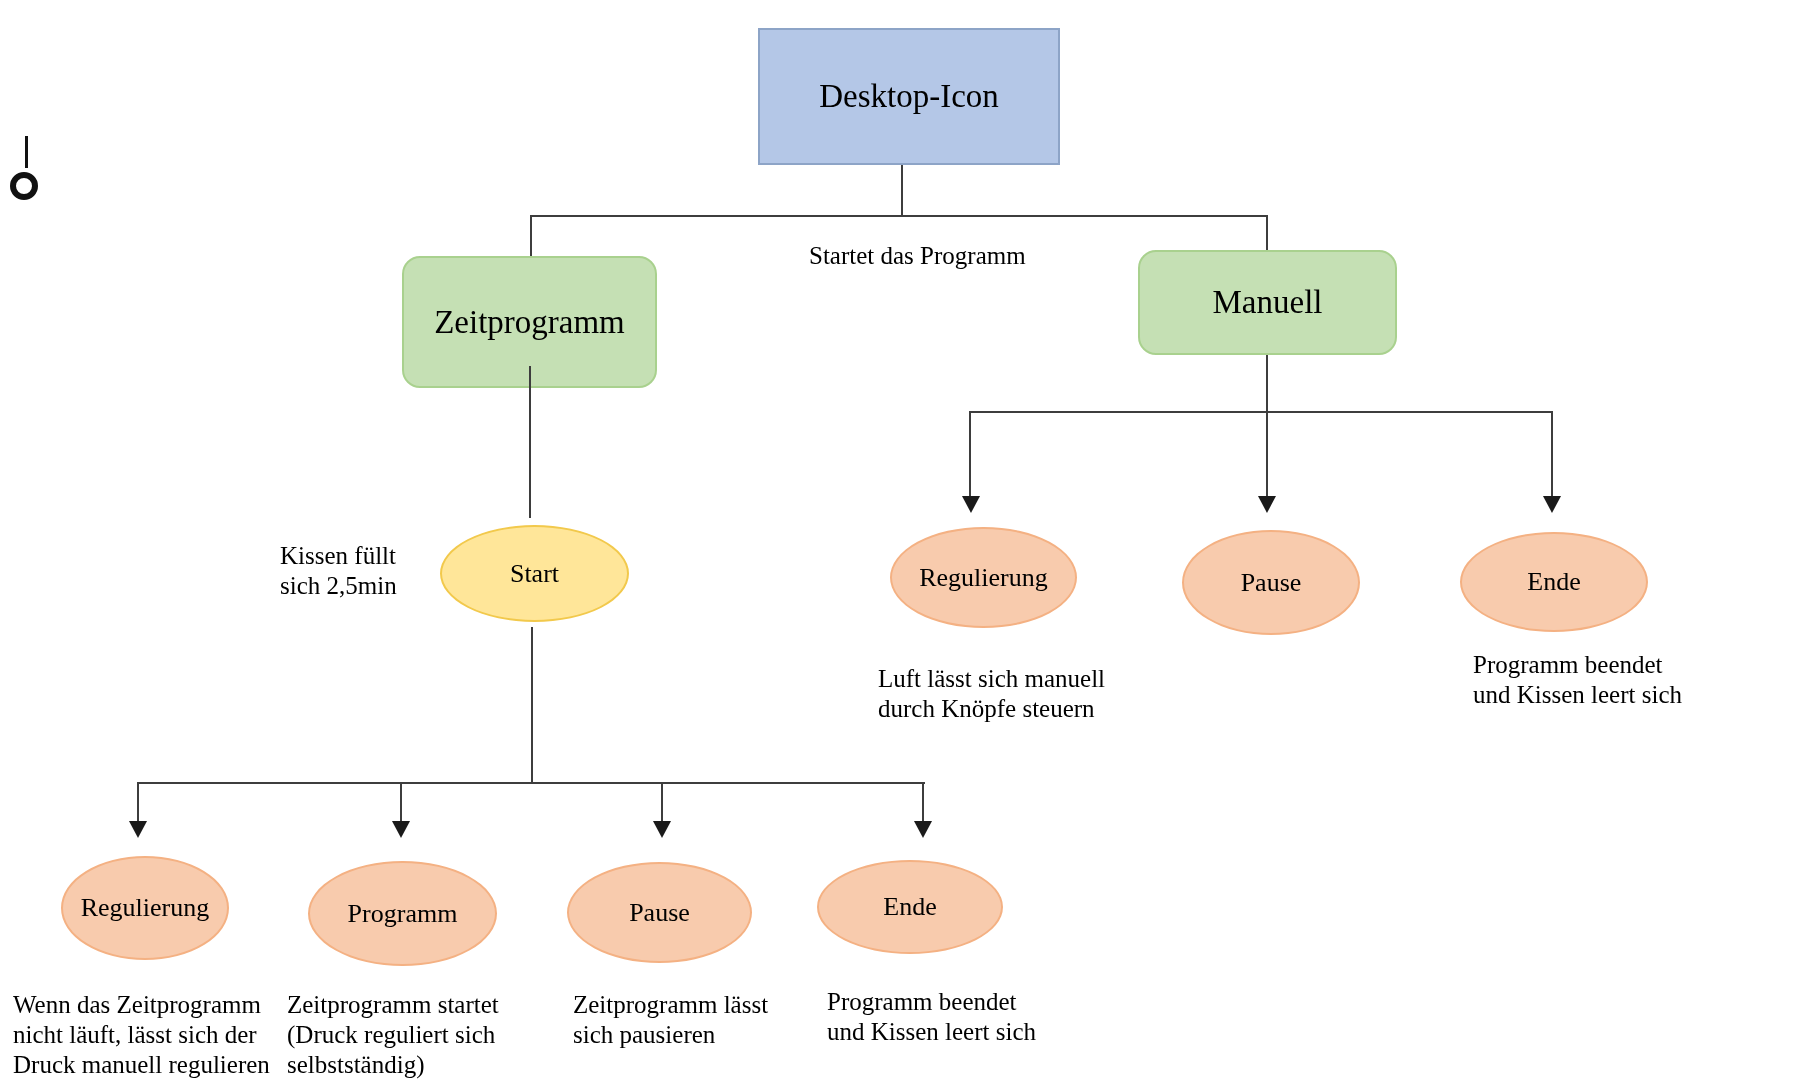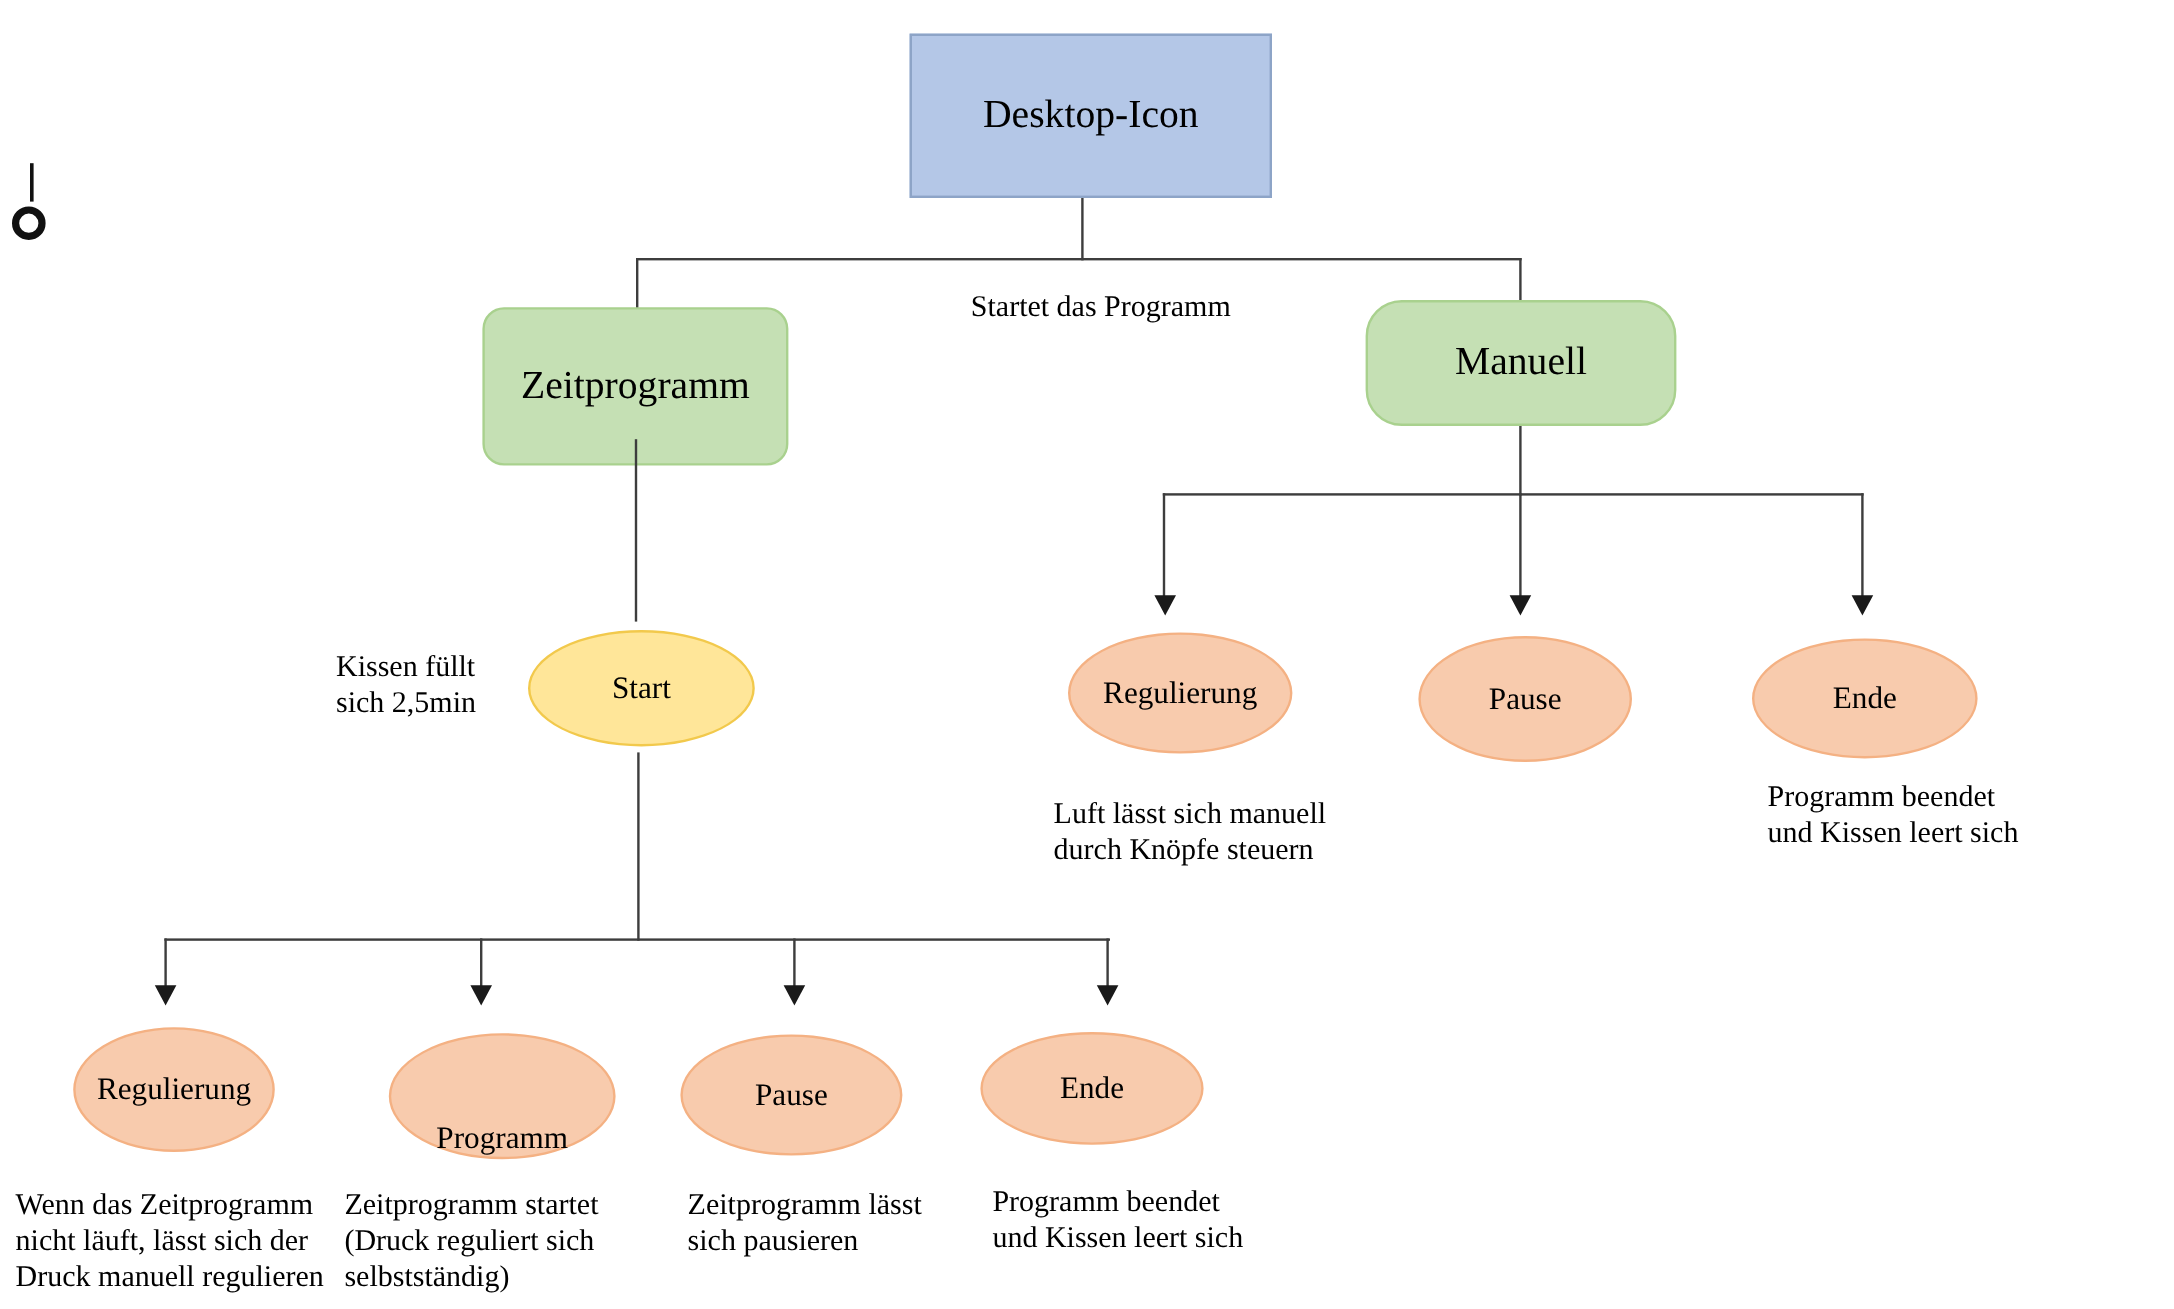--- a/index.html
+++ b/index.html
@@ -47,21 +47,21 @@
   <div class="line" style="left:901px; top:165px; width:2px; height:52px;"></div>
   <div class="line" style="left:530px; top:215px; width:738px; height:2px;"></div>
   <div class="line" style="left:530px; top:215px; width:2px; height:42px;"></div>
   <div class="line" style="left:1266px; top:215px; width:2px; height:36px;"></div>
 
   <div class="note" style="left:809px; top:241px;">Startet das Programm</div>
 
   <div class="box green" style="left:402px; top:256px; width:255px; height:132px;">
     <span>Zeitprogramm</span>
   </div>
-  <div class="box green" style="left:1138px; top:250px; width:259px; height:105px;border-radius:30px;">
+  <div class="box green" style="left:1138px; top:250px; width:259px; height:105px;">
     <span>Manuell</span>
   </div>
 
   <div class="line" style="left:529px; top:366px; width:2px; height:152px;"></div>
 
   <div class="note" style="left:280px; top:541px;">Kissen füllt
 sich 2,5min</div>
 
   <div class="ellipse yellow" style="left:440px; top:525px; width:189px; height:97px;text-align:center;">
     <span>Start</span>
@@ -75,21 +75,21 @@
   <div class="line" style="left:400px; top:782px; width:2px; height:41px;"></div>
   <div class="arrowhead" style="left:392px; top:821px;"></div>
   <div class="line" style="left:661px; top:782px; width:2px; height:41px;"></div>
   <div class="arrowhead" style="left:653px; top:821px;"></div>
   <div class="line" style="left:922px; top:782px; width:2px; height:41px;"></div>
   <div class="arrowhead" style="left:914px; top:821px;"></div>
 
   <div class="ellipse orange" style="left:61px; top:856px; width:168px; height:104px;">
     <span>Regulierung</span>
   </div>
-  <div class="ellipse orange" style="left:324px; top:861px; width:189px; height:105px;align-items:flex-end;">
+  <div class="ellipse orange" style="left:308px; top:861px; width:189px; height:105px;">
     <span>Programm</span>
   </div>
   <div class="ellipse orange" style="left:567px; top:862px; width:185px; height:101px;">
     <span>Pause</span>
   </div>
   <div class="ellipse orange" style="left:817px; top:860px; width:186px; height:94px;">
     <span>Ende</span>
   </div>
 
   <div class="note" style="left:13px; top:990px;">Wenn das Zeitprogramm

